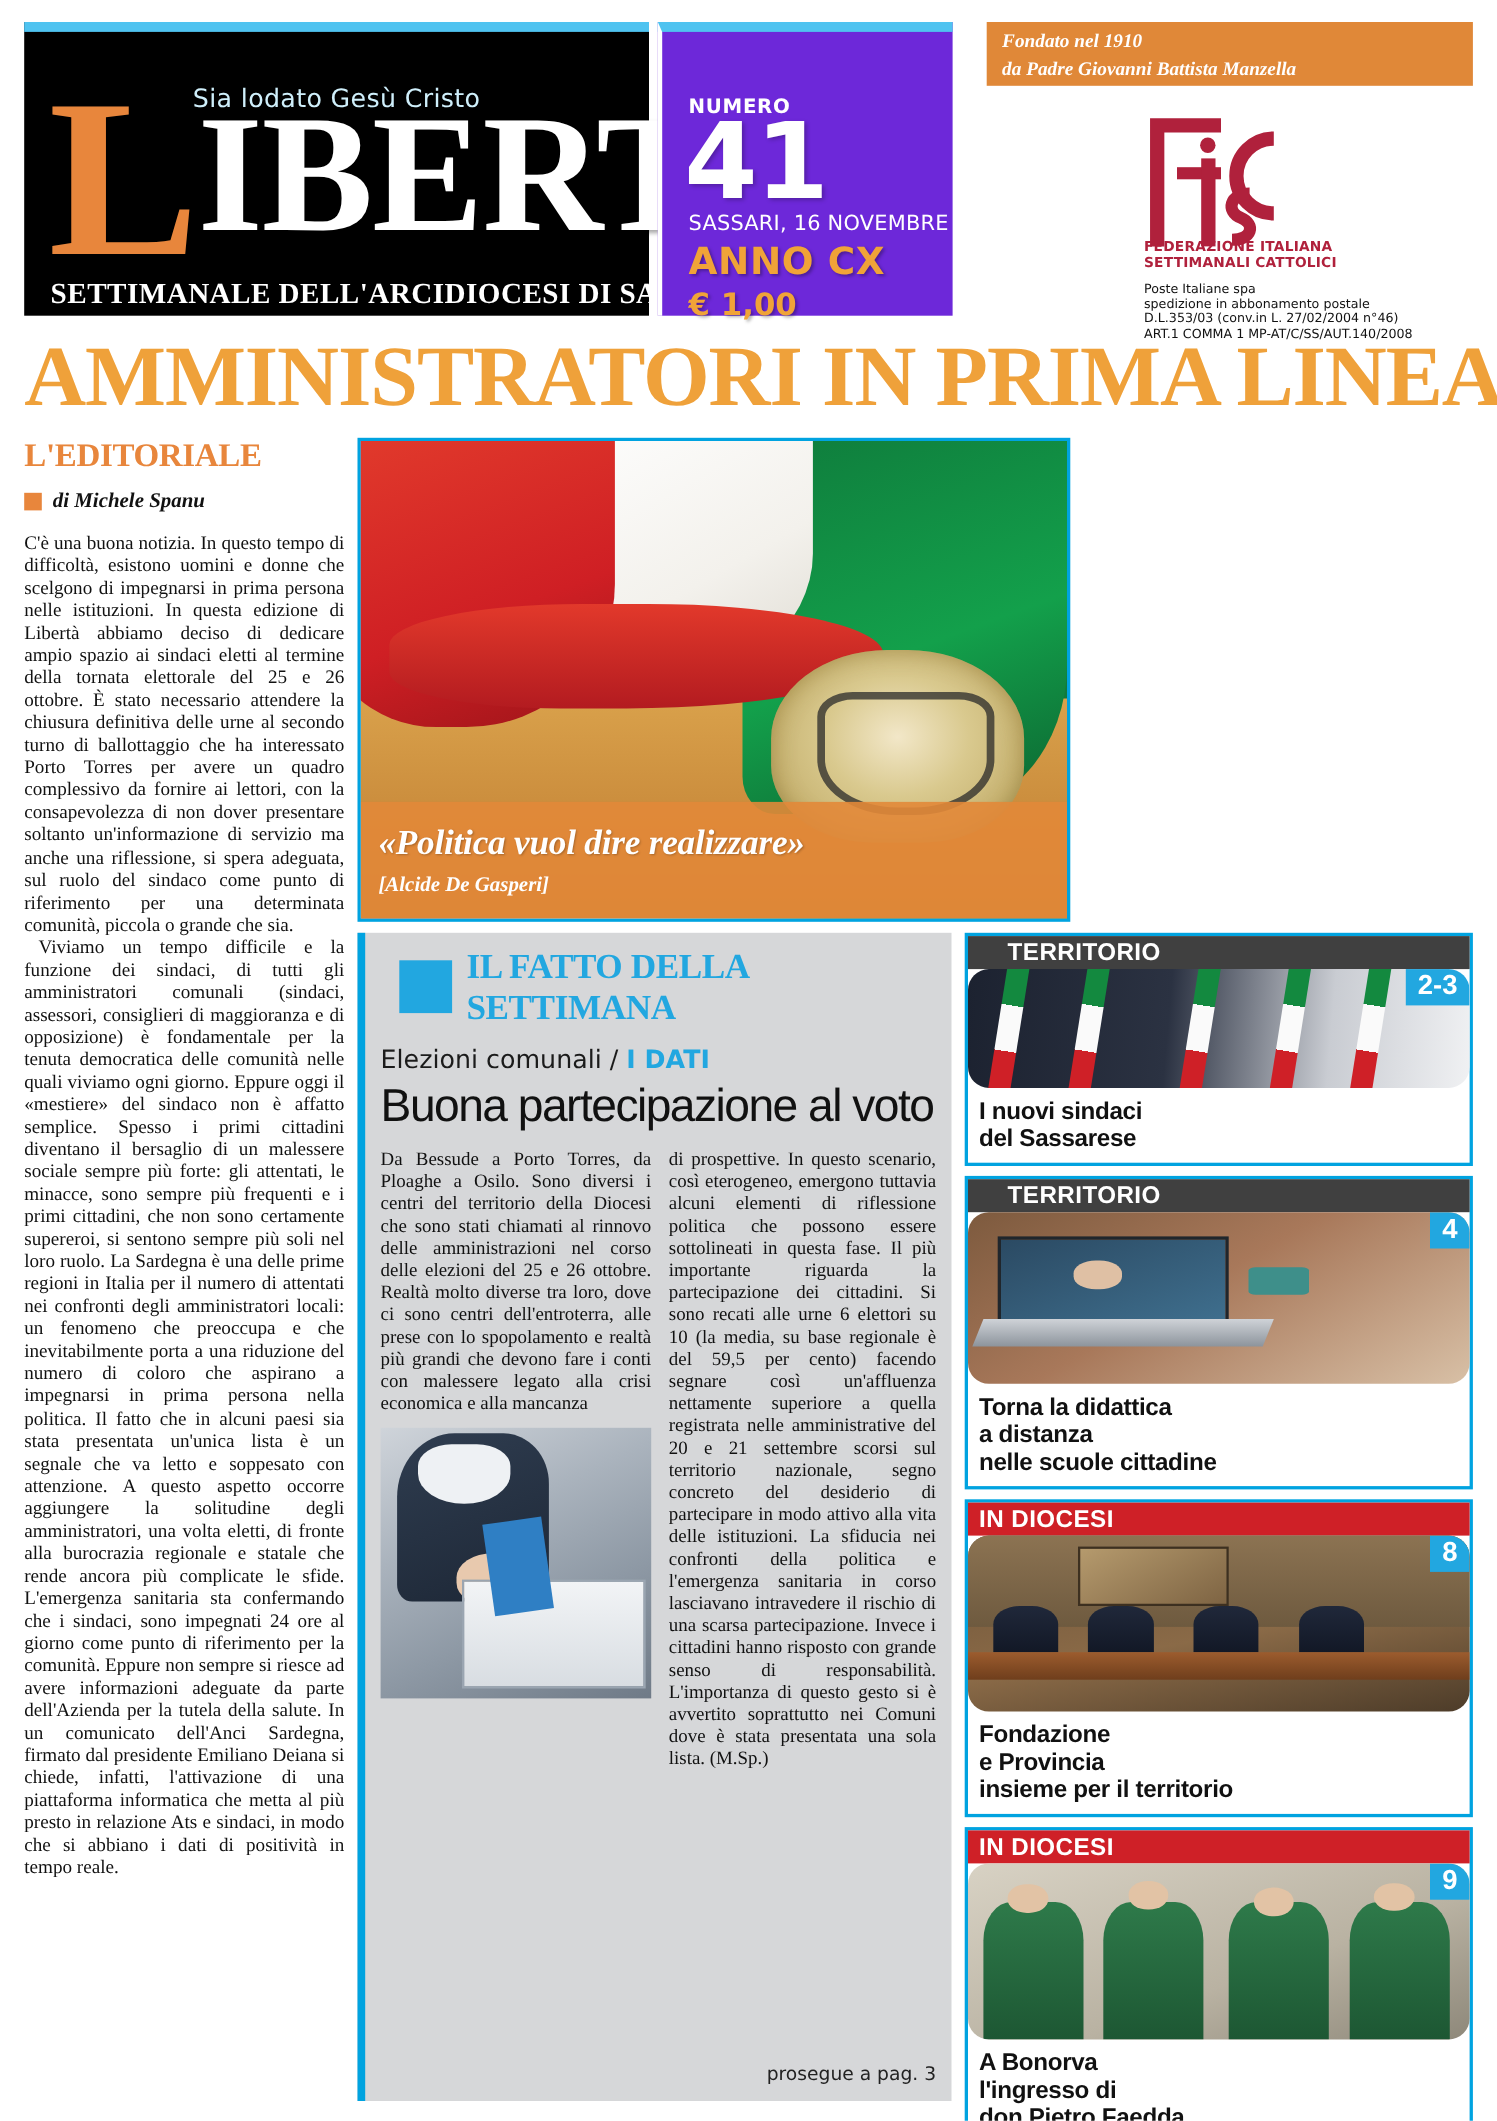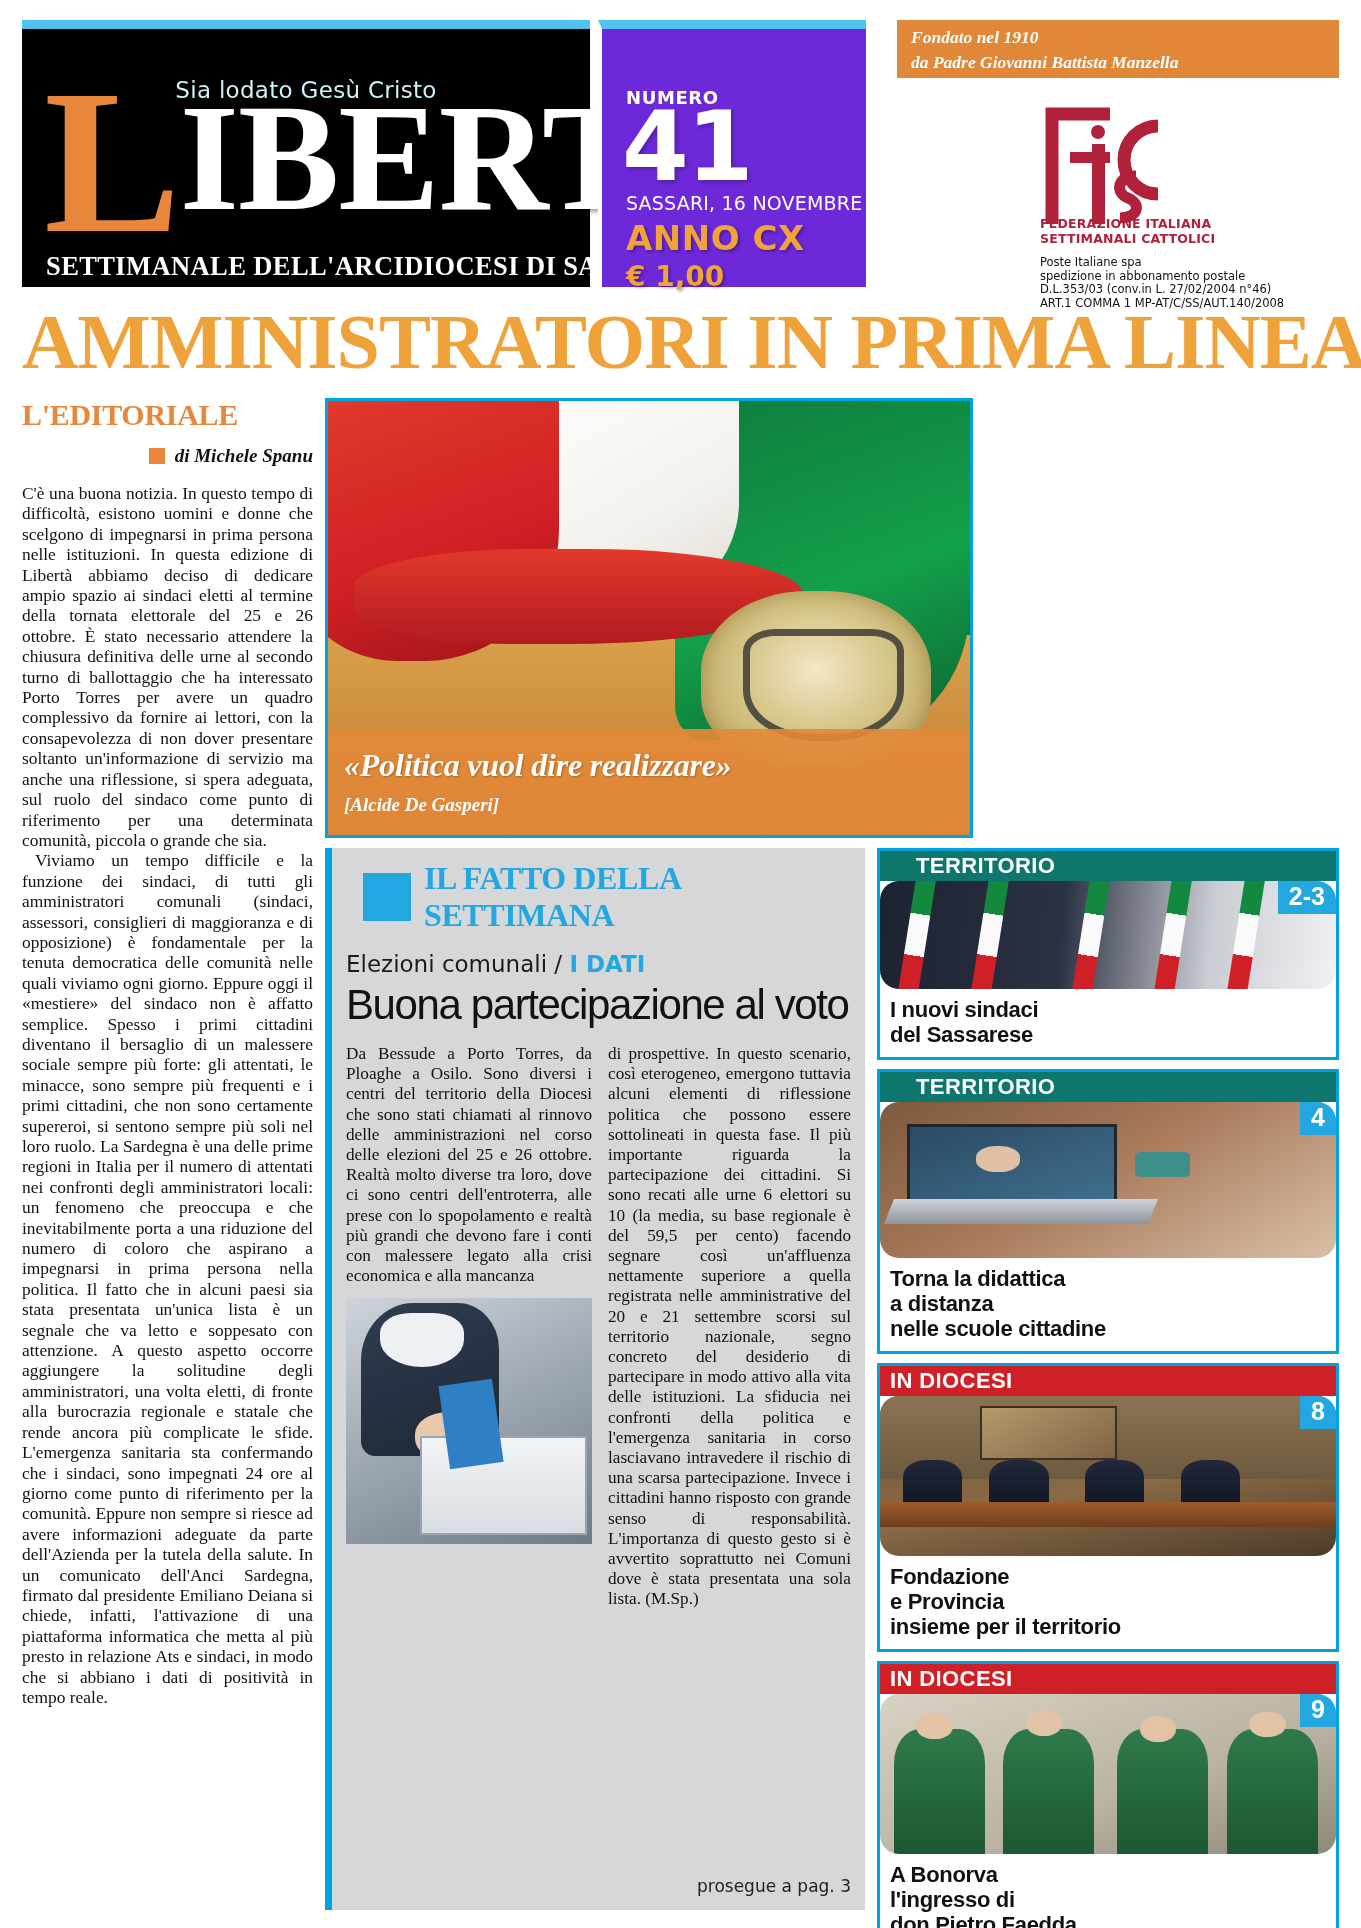--- a/index.html
+++ b/index.html
@@ -104,21 +104,21 @@
     color:#EFA13A; letter-spacing:-1px;
     text-align:center; white-space:nowrap;
   }
 
   
   .edit-col { position:absolute; left:22px; top:398px; width:291px; height:1512px; }
   .edit-kicker {
     font-family:"Liberation Serif", serif; font-weight:bold;
     font-size:30px; color:#E8863C; letter-spacing:-.3px;
   }
-  .edit-byline-row { display:flex; align-items:center; gap:10px; margin-top:13px;justify-content:flex-end; }
+  .edit-byline-row { display:flex; align-items:center; gap:10px; margin-top:13px; }
   .edit-sq { width:16px; height:16px; background:#E8863C; flex:0 0 16px; }
   .edit-byline {
     font-family:"Liberation Serif", serif; font-weight:bold; font-style:italic;
     font-size:19px; color:#111;
   }
   .edit-body {
     margin-top:16px;
     font-family:"Liberation Serif", serif;
     font-size:17.4px; line-height:20.4px; color:#111;
     text-align:justify; hyphens:auto;
@@ -259,21 +259,21 @@
 
   
   .side { position:absolute; left:877px; top:848px; width:462px; height:1062px; }
   .sbox { position:relative; margin-bottom:9px; border:3px solid #00A3E0; background:#fff; }
   .sbox-head {
     height:30px; color:#ffffff;
     font-family:"Liberation Sans", sans-serif;
     font-weight:bold; font-size:22px; letter-spacing:.4px;
     padding:2px 0 0 10px;
   }
-  .sbox-head.green { background:#0f766e;padding-left:36px; }
+  .sbox-head.green { background:#404040;padding-left:36px; }
   .sbox-head.red   { background:#CF2027; }
   .sbox-img { position:relative; width:100%; overflow:hidden;border-radius:19px; }
   .sbox-page {
     position:absolute; right:0; top:0;
     background:#22A7E0; color:#ffffff;
     font-family:"Liberation Sans", sans-serif;
     font-weight:bold; font-size:25px;
     padding:1px 11px 3px 11px;
   }
   .sbox-cap {

